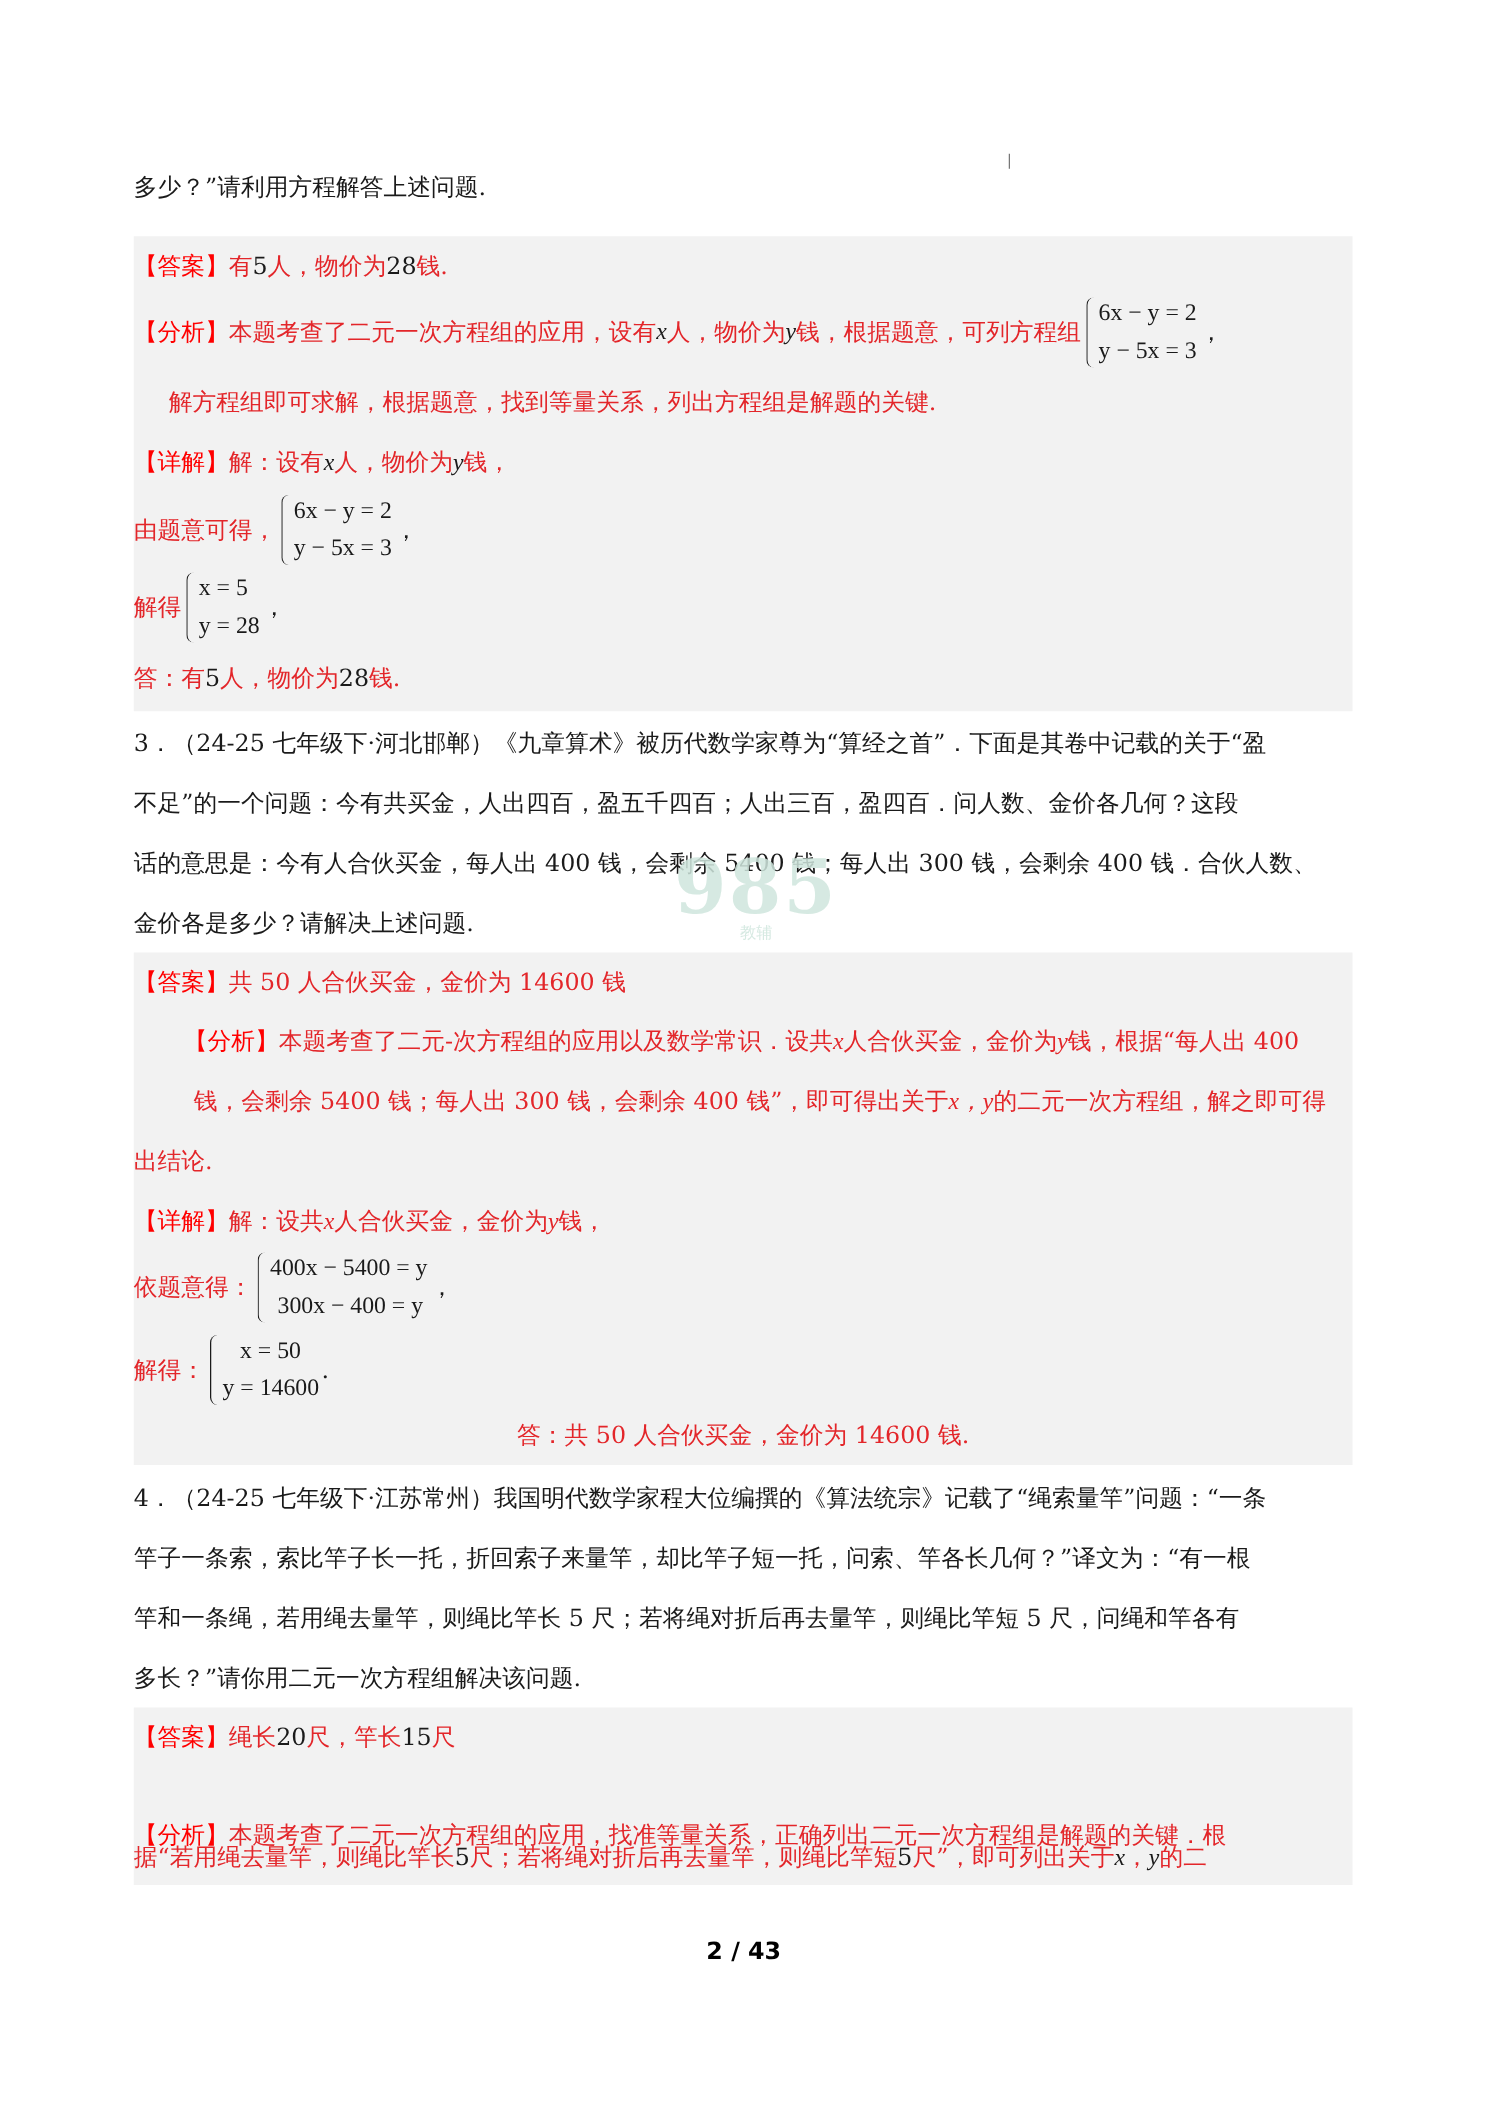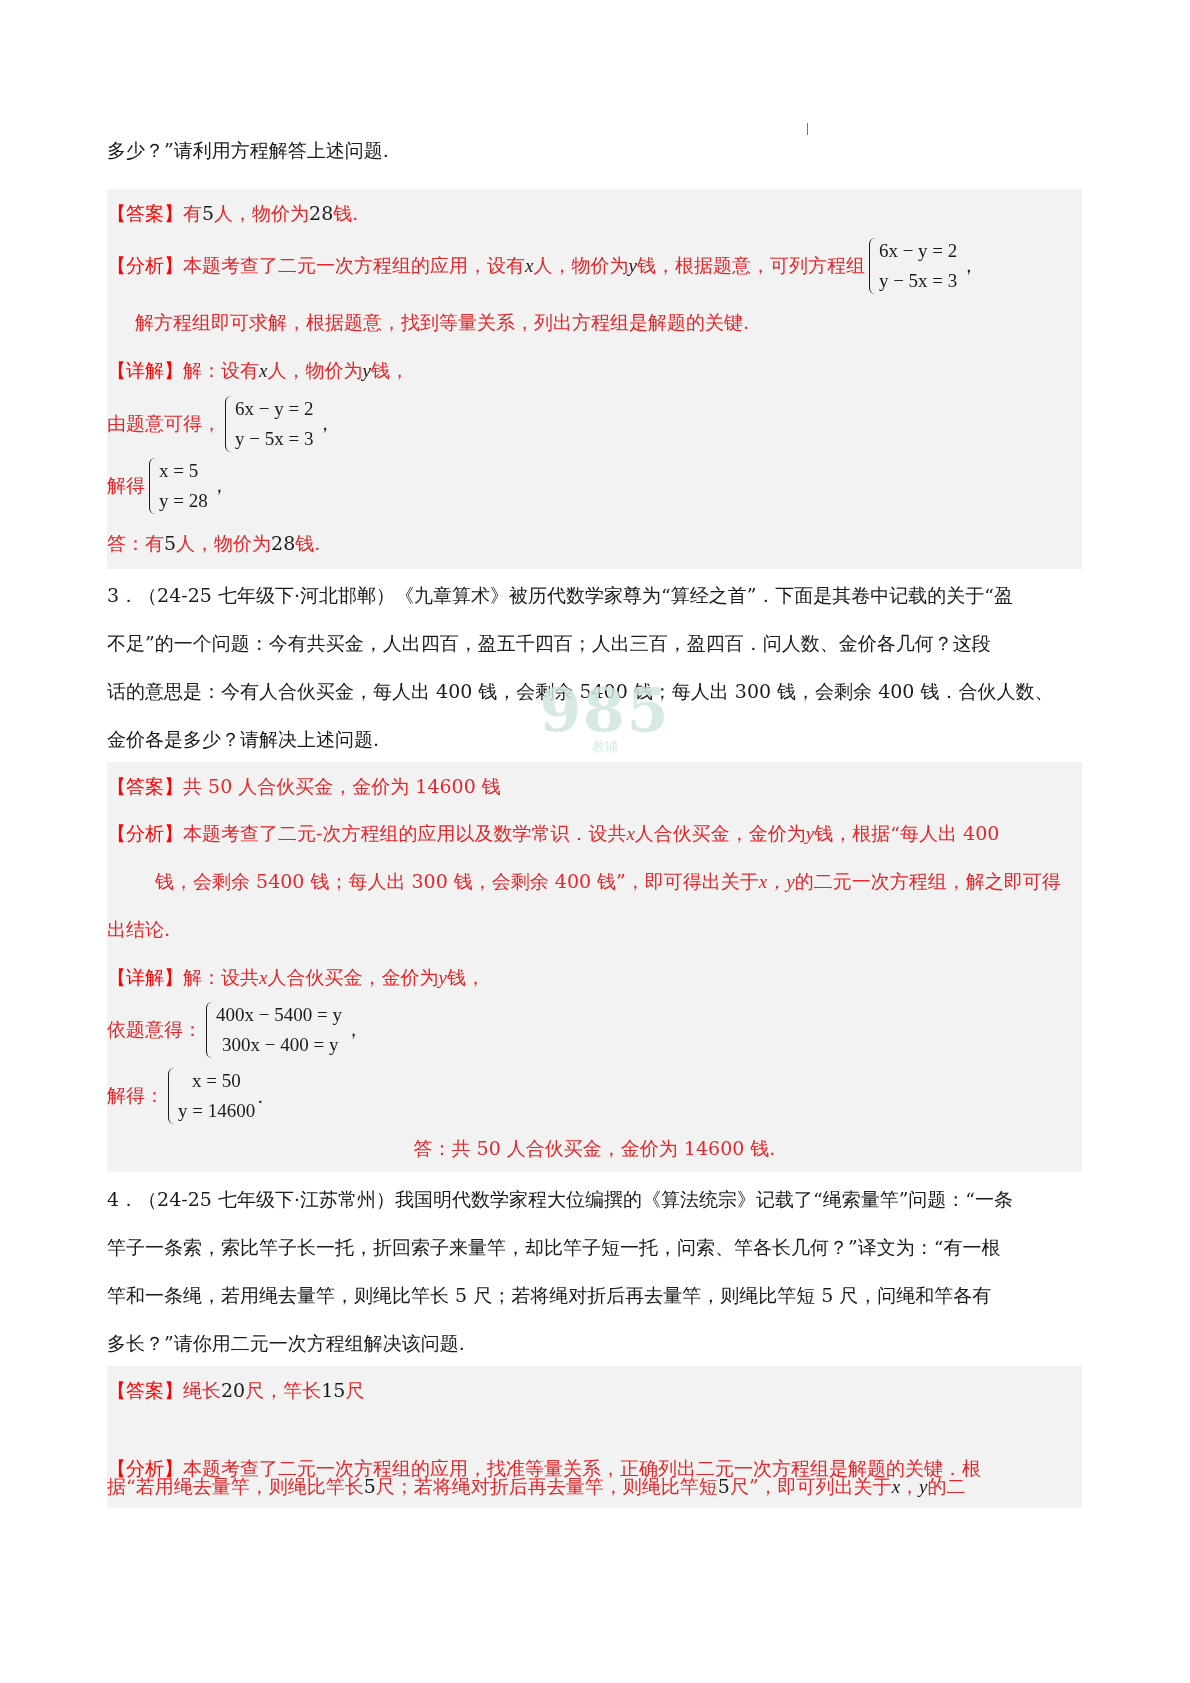--- a/index.html
+++ b/index.html
@@ -106,21 +106,21 @@
     <div class="big">985</div>
     <div class="small">教辅</div>
   </div>
 
   <div class="box" style="top:762px; height:410px;"></div>
 
   <div class="line red" style="top:771px;">
     <span class="bracket">【答案】</span><span>共 50 人合伙买金，金价为 14600 钱</span>
   </div>
 
-  <div class="line red" style="top:818px;">
+  <div class="line red" style="top:818px;margin-left:40px;">
     <span class="bracket">【分析】</span><span>本题考查了二元-次方程组的应用以及数学常识．设共</span><span class="mi" style="color:#e3262a">x</span><span>人合伙买金，金价为</span><span class="mi" style="color:#e3262a">y</span><span>钱，根据“每人出 400</span>
   </div>
 
   <div class="line red" style="top:866px;margin-left:48px;">
     <span>钱，会剩余 5400 钱；每人出 300 钱，会剩余 400 钱”，即可得出关于</span><span class="mi" style="color:#e3262a">x，y</span><span>的二元一次方程组，解之即可得</span>
   </div>
 
   <div class="line red" style="top:914px;">出结论.</div>
 
   <div class="line red" style="top:962px;">
@@ -159,13 +159,14 @@
   </div>
 
   <div class="line red" style="top:1418px;margin-top:35px;">
     <span class="bracket">【分析】</span><span>本题考查了二元一次方程组的应用，找准等量关系，正确列出二元一次方程组是解题的关键．根</span>
   </div>
 
   <div class="line red" style="top:1471px;">
     <span>据“若用绳去量竿，则绳比竿长</span><span class="blk">5</span><span>尺；若将绳对折后再去量竿，则绳比竿短</span><span class="blk">5</span><span>尺”，即可列出关于</span><span class="mi">x</span><span>，</span><span class="mi">y</span><span>的二</span>
   </div>
 
+  <div class="pagenum">2 / 43</div>
 </div>
 
 </body></html>

